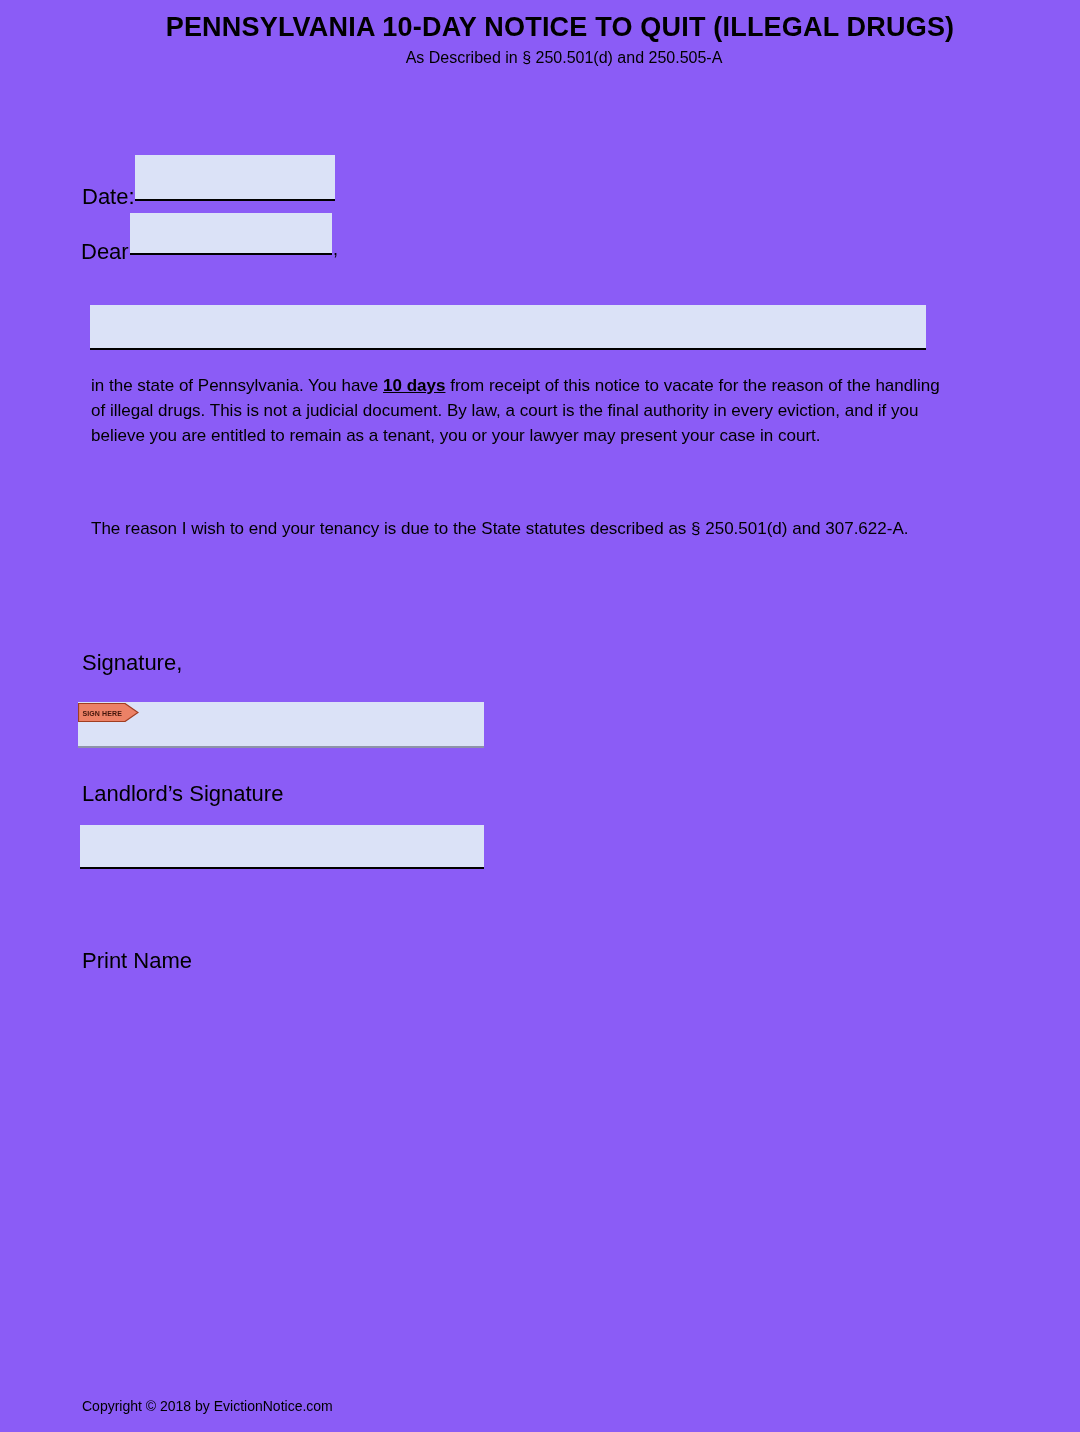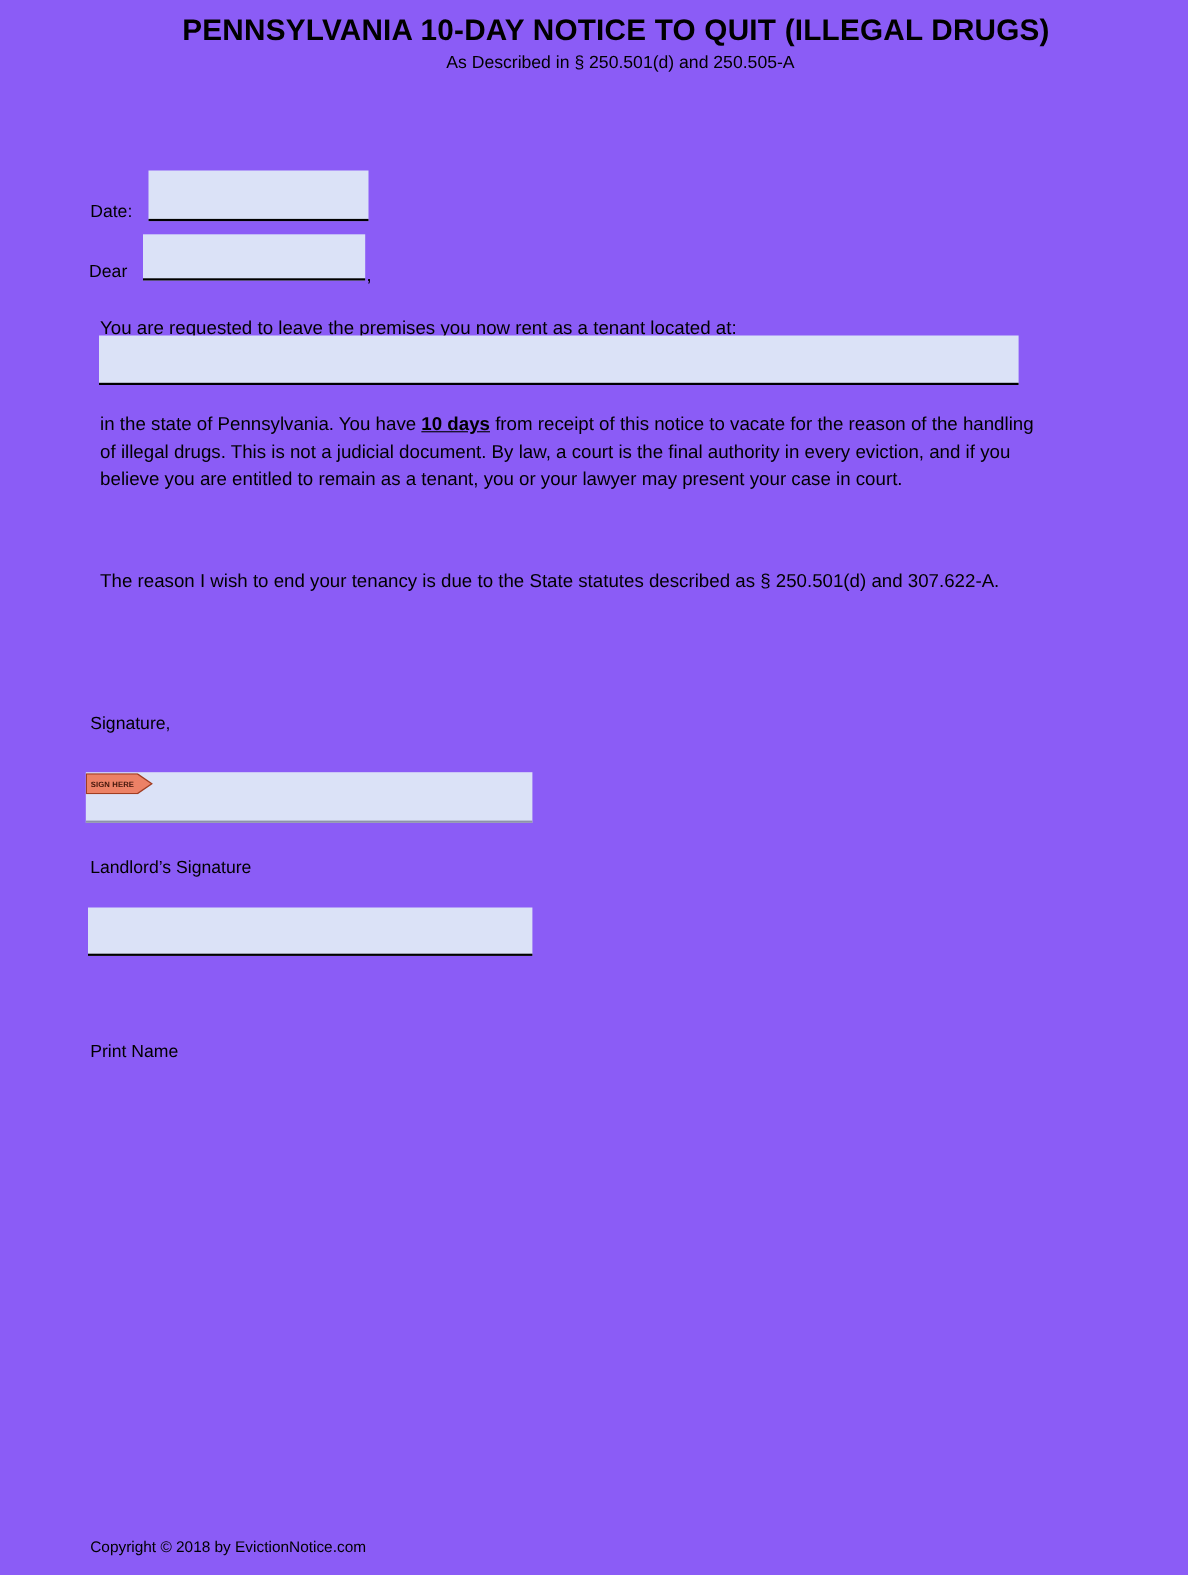--- a/index.html
+++ b/index.html
@@ -22,21 +22,21 @@
     font-weight: bold;
     letter-spacing: 0.2px;
     white-space: nowrap;
   }
   .subtitle {
     left: 48px; right: 0; top: 49px;
     text-align: center;
     font-size: 16px;
   }
 
-  .lbl { font-size: 16px; }
+  .lbl { font-size: 22px; }
   .body-text { font-size: 17px; line-height: 25px; }
 
   .field {
     position: absolute;
     background: #dbe2f7;
     border: none;
     border-bottom: 2px solid #000000;
     border-radius: 0;
     font-family: "Liberation Sans", "DejaVu Sans", sans-serif;
     font-size: 17px;
@@ -91,21 +91,20 @@
   <h1 class="abs title">PENNSYLVANIA 10-DAY NOTICE TO QUIT (ILLEGAL DRUGS)</h1>
   <div class="abs subtitle">As Described in § 250.501(d) and 250.505-A</div>
 
   <span class="abs lbl date-label">Date:</span>
   <input type="text" class="field date-field" value="" style="">
 
   <span class="abs lbl dear-label">Dear</span>
   <input type="text" class="field dear-field" value="" style="">
   <span class="abs dear-comma">,</span>
 
-  <p class="abs body-text intro-para">You are requested to leave the premises you now rent as a tenant located at:</p>
   <input type="text" class="field addr-field" value="" style="">
 
   <p class="abs body-text body-para"><span>in the state of Pennsylvania. You have </span><span class="emph">10 days</span><span> from receipt of this notice to vacate for the reason of the handling of illegal drugs. This is not a judicial document. By law, a court is the final authority in every eviction, and if you believe you are entitled to remain as a tenant, you or your lawyer may present your case in court.</span></p>
 
   <p class="abs body-text reason-para">The reason I wish to end your tenancy is due to the State statutes described as § 250.501(d) and 307.622-A.</p>
 
   <span class="abs lbl closing">Signature,</span>
 
   <div class="sig-field" role="button" tabindex="0">
     <svg class="sign-tag" viewBox="0 0 61 19">

